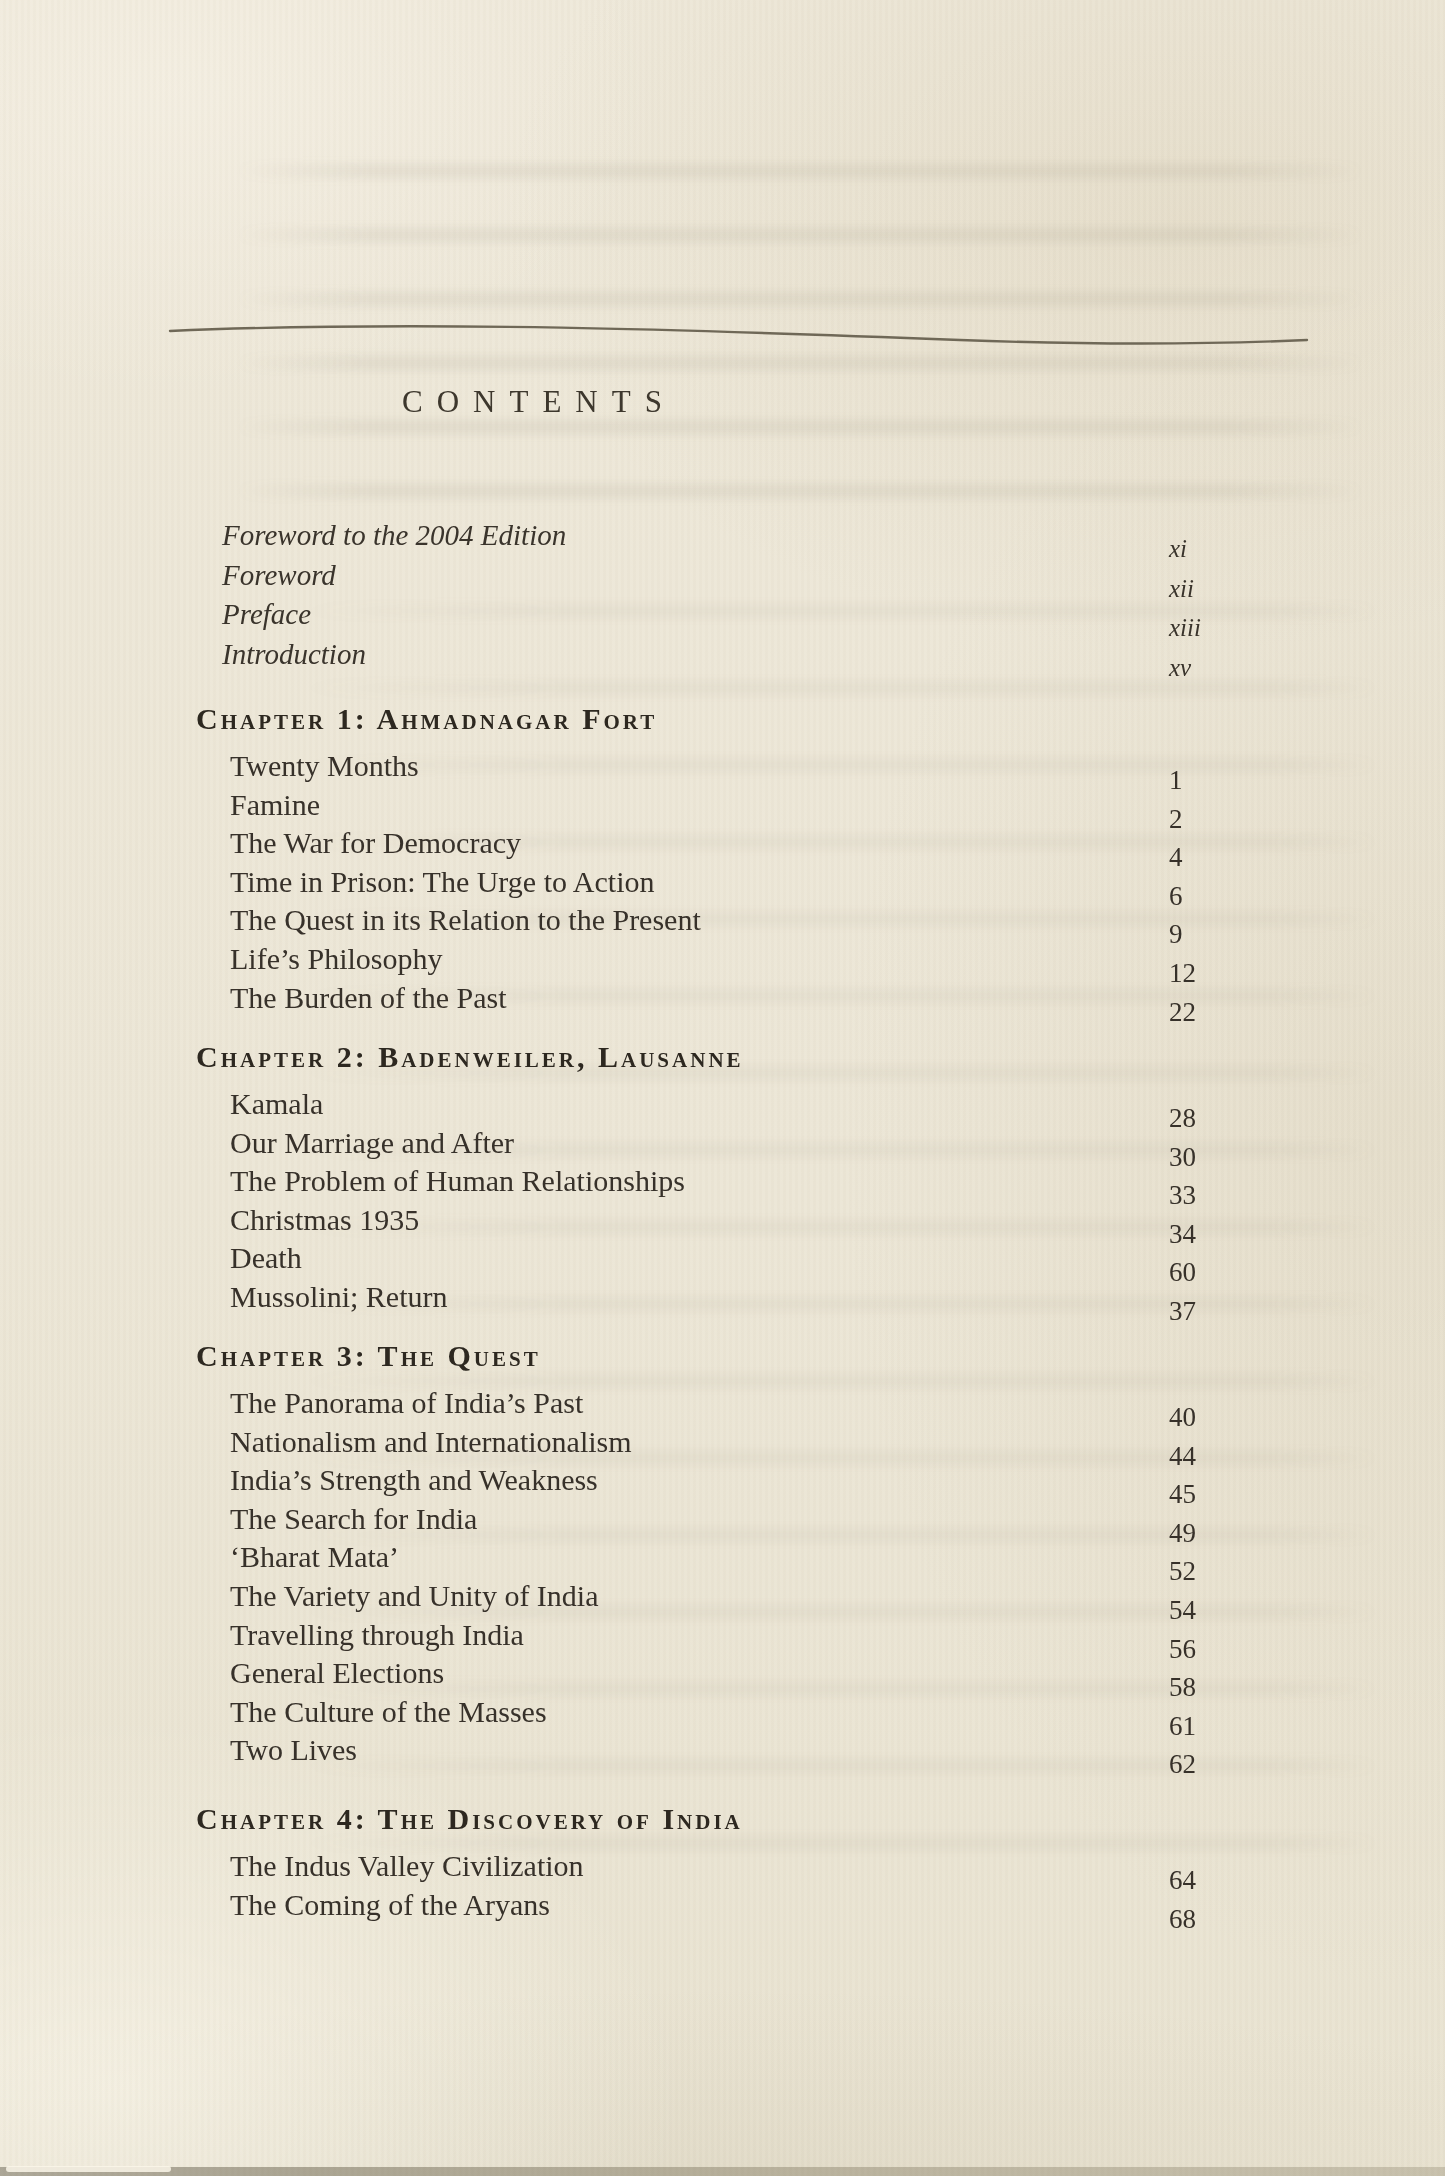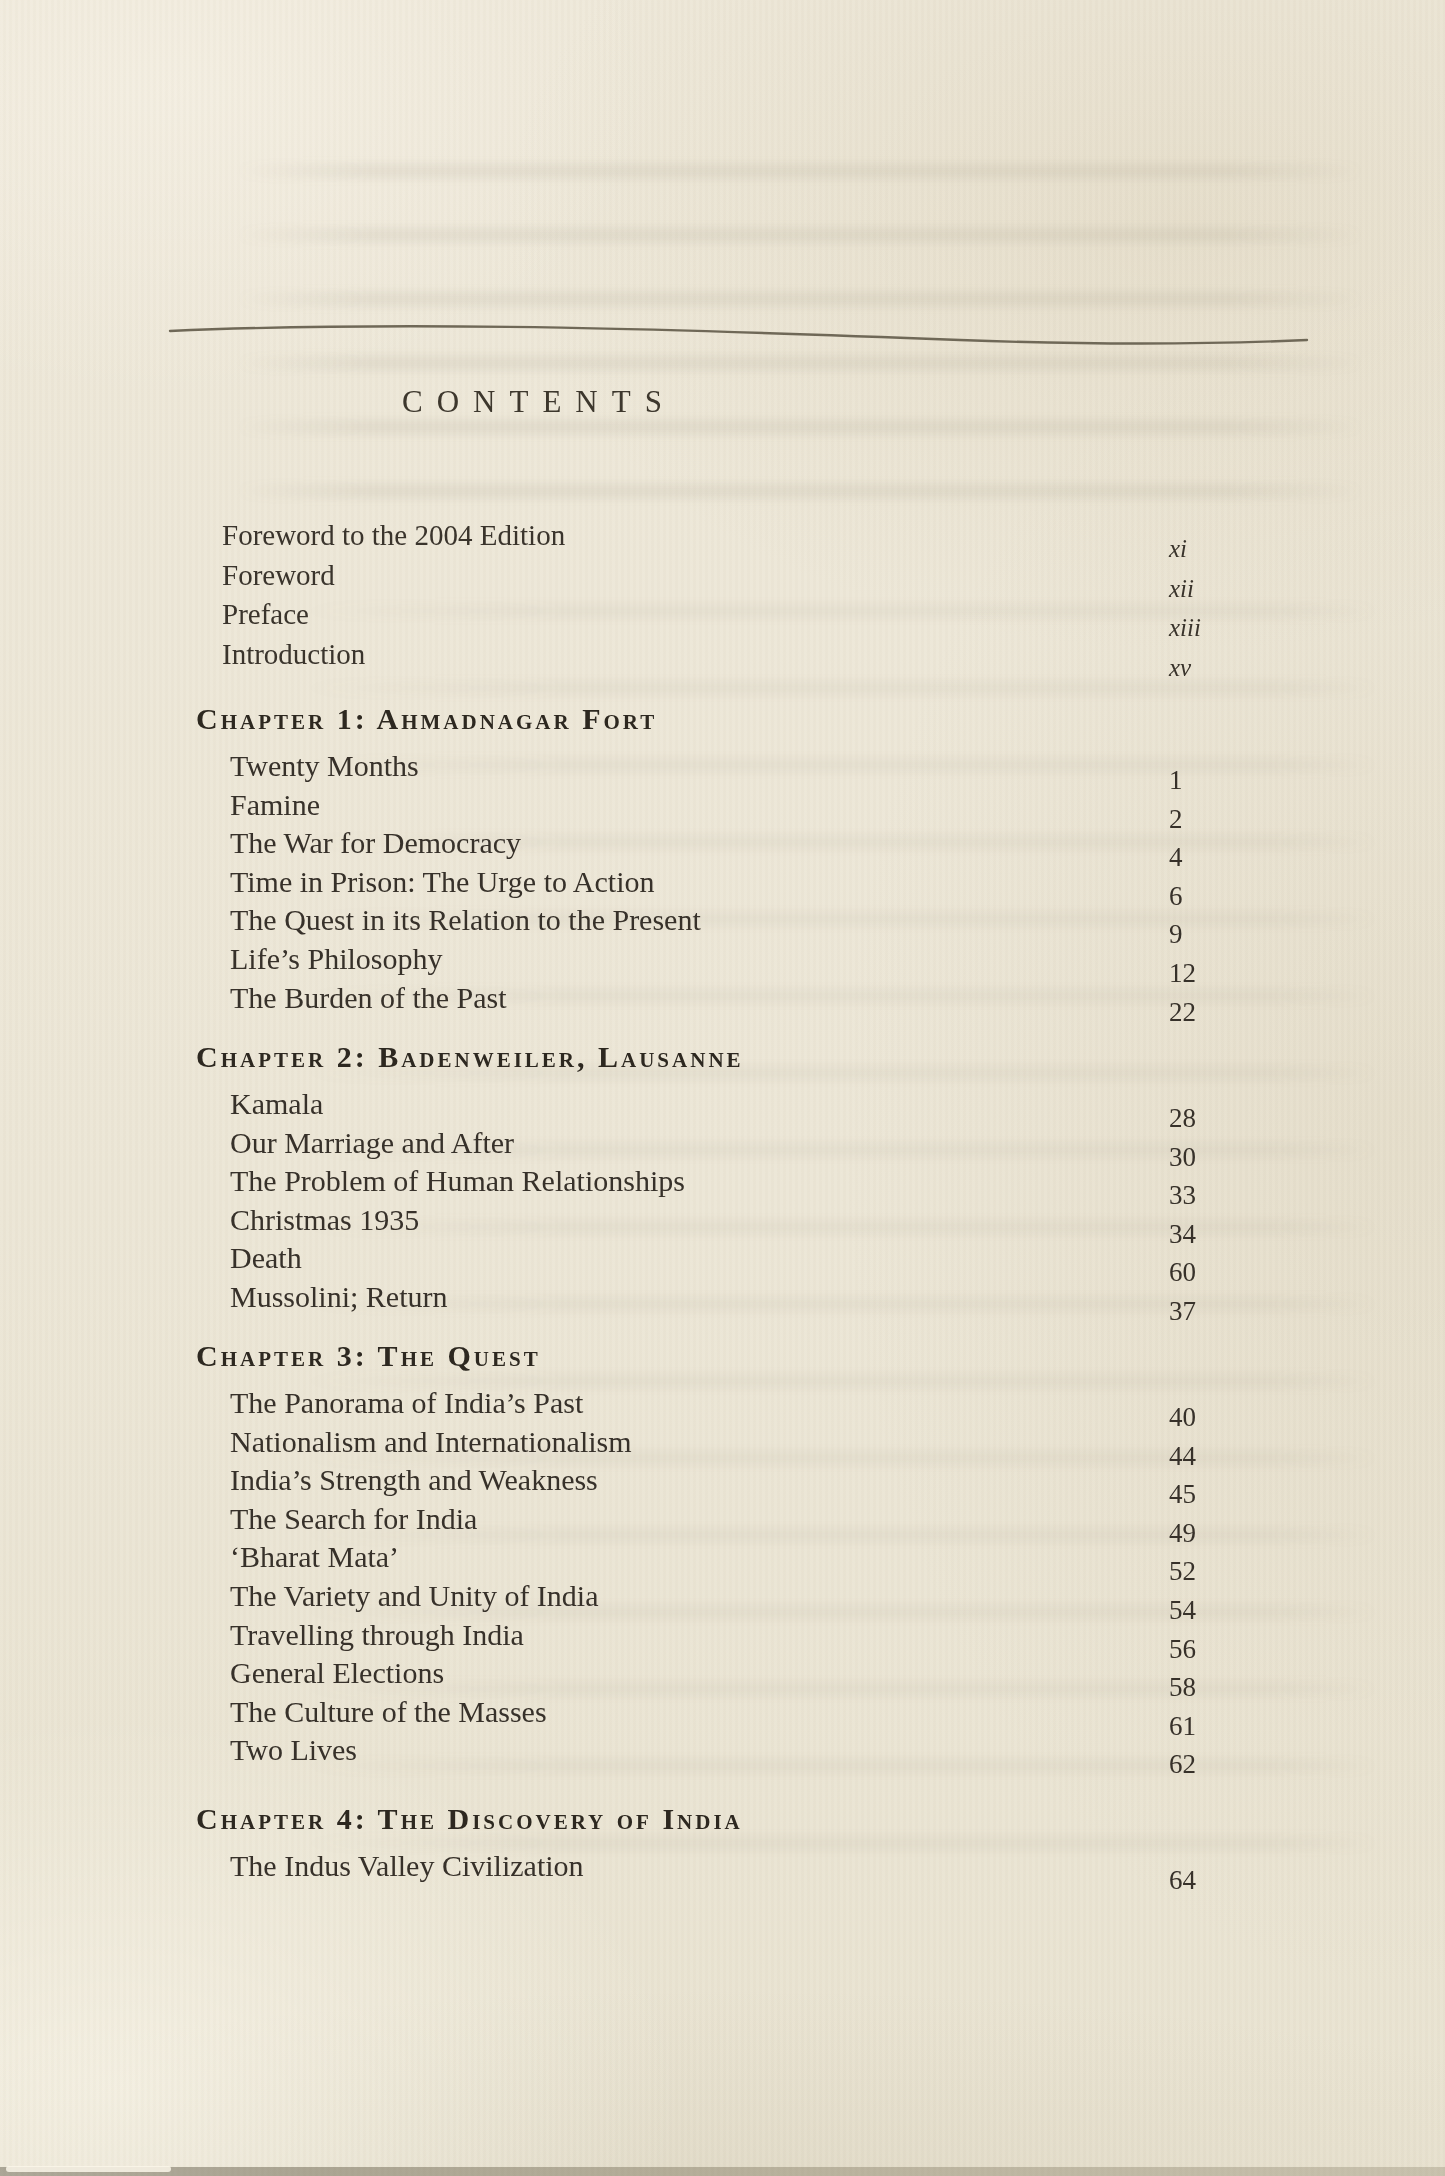--- a/index.html
+++ b/index.html
@@ -71,21 +71,21 @@
     height:38.6px;
   }
   .front-matter .row{height:39.5px;}
 
   .entry-label{
     font-size:30px;color:#37312a;
     margin-left:42px;
     white-space:nowrap;
   }
   .front-matter .entry-label{
-    font-size:29px;color:#3a342c;
+    font-style:italic;font-size:29px;color:#3a342c;
     margin-left:34px;
   }
   .entry-page{
     width:85px;flex:none;
     font-size:27px;color:#37312a;
     transform:translateY(13px);
   }
   .front-matter .entry-page{
     font-style:italic;font-size:25px;color:#3a342c;
     transform:translateY(12px);
@@ -248,17 +248,21 @@
       <span class="entry-page">62</span>
     </div>
   </section>
 
   <section class="toc ch4">
     <h2 class="chapter-heading">Chapter 4: The Discovery of India</h2>
     <div class="row">
       <span class="entry-label">The Indus Valley Civilization</span>
       <span class="entry-page">64</span>
     </div>
+    <div class="row">
+      <span class="entry-label">The Coming of the Aryans</span>
+      <span class="entry-page">68</span>
+    </div>
   </section>
 
   <div class="bottom-edge"></div>
   <div class="bottom-light"></div>
 </div>
 
 </body></html>

